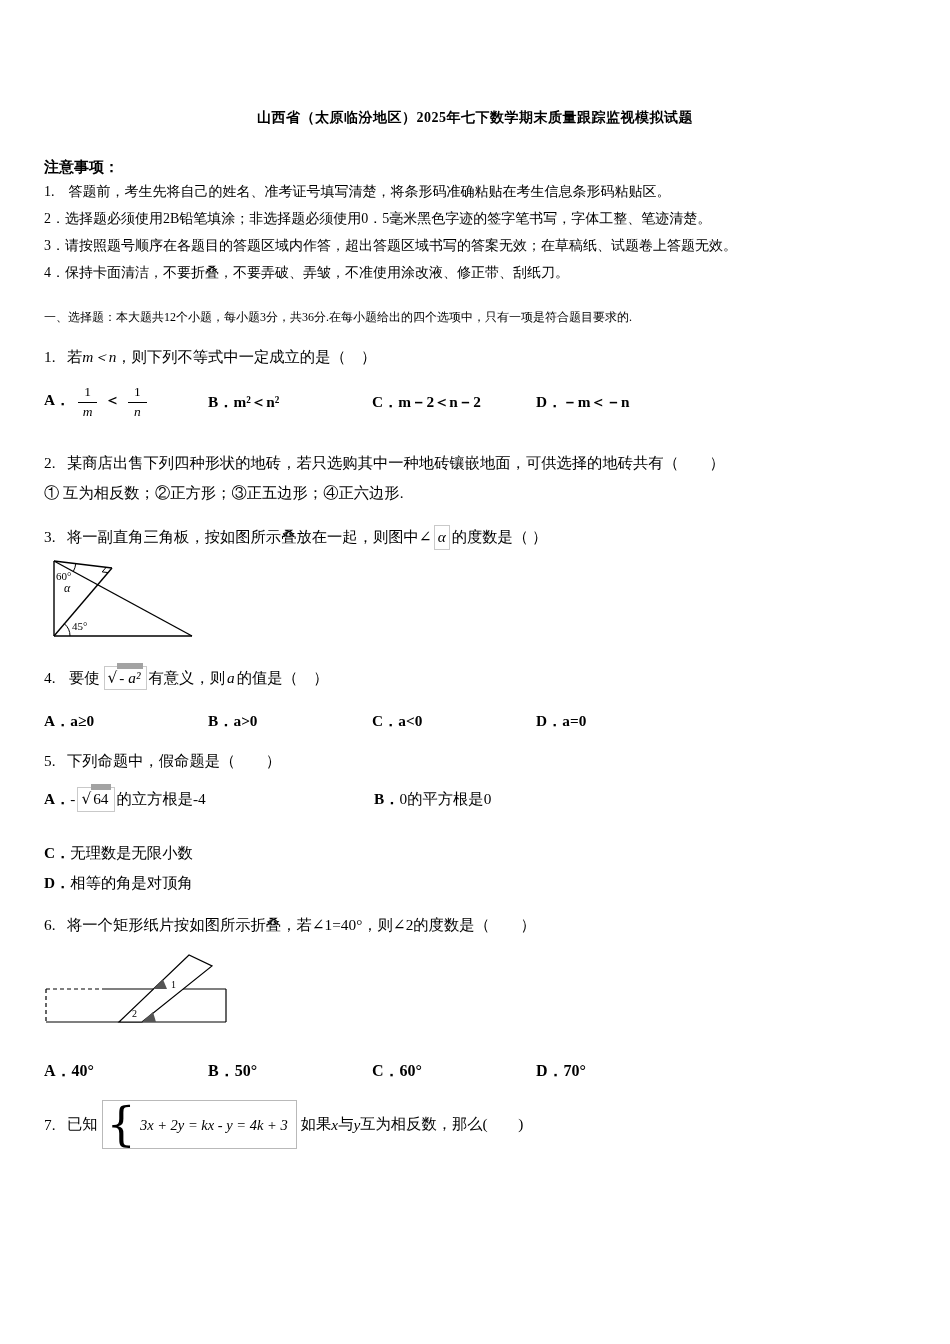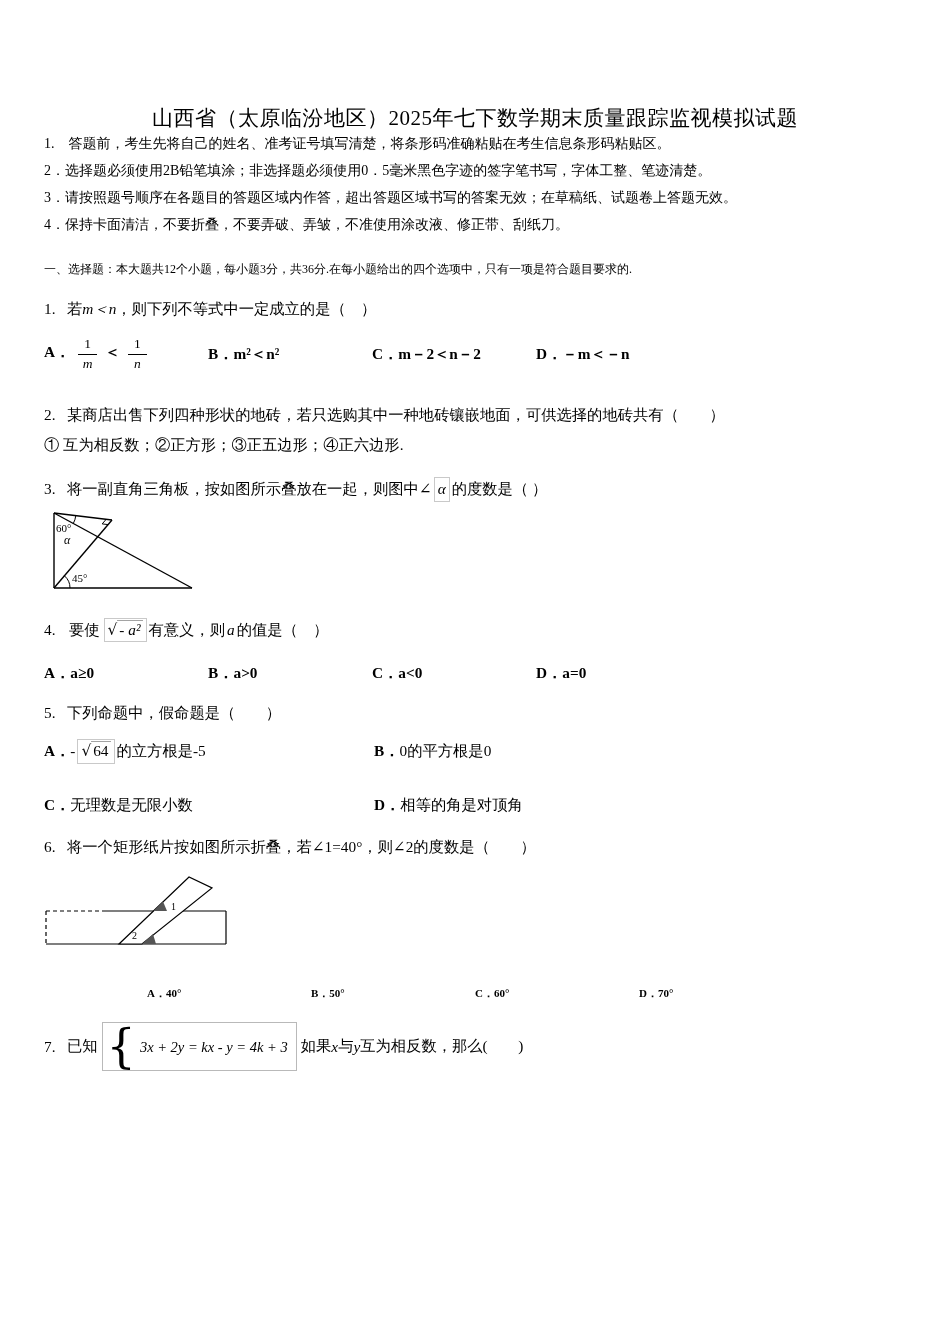--- a/index.html
+++ b/index.html
@@ -6,21 +6,21 @@
   html, body { background: #ffffff; }
   body {
     width: 950px; height: 1344px;
     font-family: "Liberation Serif", "DejaVu Serif", serif;
     color: #000; font-size: 15.3px;
     position: relative; overflow: hidden;
   }
   .page { padding: 106px 44px 0 44px; }
 
   .title {
-    text-align: center; font-weight: normal; font-size: 21px;
+    text-align: center; font-weight: bold; font-size: 14px;
     line-height: 24px; letter-spacing: 0.5px;
   }
 
   .notice-head { margin-top: 26px; font-weight: bold; font-size: 15px; line-height: 22px; }
   .notice-item { font-size: 14px; line-height: 27px; }
 
   .section-head { margin-top: 18px; font-size: 12px; line-height: 26px; }
 
   .qline { margin-top: 12px; line-height: 30px; }
   .qnum { display: inline-block; min-width: 23px; }
@@ -36,33 +36,33 @@
   
   .q1row { align-items: center; height: 52px; margin-top: 4px; }
   .frac { display: inline-block; vertical-align: middle; text-align: center;
           font-size: 13.5px; line-height: 1.2; margin: 0 4px; }
   .frac .fnum { display: block; padding: 0 6px 1px; border-bottom: 1.3px solid #000; }
   .frac .fden { display: block; padding-top: 1px; font-style: italic; }
 
   
   .rad { white-space: nowrap; display: inline-block; }
   .rad .rsign { font-family: "DejaVu Sans", sans-serif; font-style: normal; }
-  .rad .rexp { border-top: 1px solid #a3a3a3; padding: 0 2px; margin-top: 28px; }
+  .rad .rexp { border-top: 6px solid #a3a3a3; padding: 0 2px; margin-top: 28px; }
   .eqbox { border: 1px solid #c9c9c9; padding: 0 3px; display: inline-block; line-height: 1.5; margin: 0 2px; }
 
   
   .q4line { margin-top: 14px; display: flex; align-items: center; height: 40px; }
   .q4line > span { margin-right: 2px; }
 
   
   .q5rowA { margin-top: 8px; }
-  .q5rowB { margin-top: 24px; }
-
-  
-  .opts-big { margin-top: 16px; font-size: 11px; justify-content: center; }
+  .q5rowB { margin-top: 24px; flex-direction: column; }
+
+  
+  .opts-big { margin-top: 16px; font-size: 16px; }
   .opts-big .opt { width: 164px; font-weight: bold; }
 
   
   .fig { display: block; margin: 4px 0 0 0; }
   .fig3 { margin-top: 4px; }
   .fig6 { margin-top: 4px; }
   .opts-after-fig { margin-top: 24px; }
 
   svg text { font-family: "Liberation Serif", "DejaVu Serif", serif; }
 
@@ -75,20 +75,21 @@
   .system .eqs { display: flex; flex-direction: row; font-size: 14.5px; line-height: 22px; }
 </style>
 </head>
 <body>
 
 <div class="page">
 
   <div class="title">山西省（太原临汾地区）2025年七下数学期末质量跟踪监视模拟试题</div>
 
   <div>
+    <div class="notice-head">注意事项：</div>
     <div class="notice-item">1.　答题前，考生先将自己的姓名、准考证号填写清楚，将条形码准确粘贴在考生信息条形码粘贴区。</div>
     <div class="notice-item">2．选择题必须使用2B铅笔填涂；非选择题必须使用0．5毫米黑色字迹的签字笔书写，字体工整、笔迹清楚。</div>
     <div class="notice-item">3．请按照题号顺序在各题目的答题区域内作答，超出答题区域书写的答案无效；在草稿纸、试题卷上答题无效。</div>
     <div class="notice-item">4．保持卡面清洁，不要折叠，不要弄破、弄皱，不准使用涂改液、修正带、刮纸刀。</div>
   </div>
 
   <div class="section-head">一、选择题：本大题共12个小题，每小题3分，共36分.在每小题给出的四个选项中，只有一项是符合题目要求的.</div>
 
   <div>
     <div class="qline">
@@ -155,21 +156,21 @@
       <div class="opt"><span class="olabel">D．</span><span class="bopt">a=0</span></div>
     </div>
   </div>
 
   <div>
     <div class="qline" style="margin-top:10px">
       <span class="qnum">5.</span><span>下列命题中，假命题是（　　）</span>
     </div>
     <div class="opts2 q5rowA">
       <div class="opt">
-        <span class="olabel">A．</span><span>-</span><span class="rad eqbox"><span class="rsign">√</span><span class="rexp">64</span></span><span>的立方根是-5</span>
+        <span class="olabel">A．</span><span>-</span><span class="rad eqbox"><span class="rsign">√</span><span class="rexp">64</span></span><span>的立方根是-4</span>
       </div>
       <div class="opt"><span class="olabel">B．</span><span>0的平方根是0</span></div>
     </div>
     <div class="opts2 q5rowB">
       <div class="opt"><span class="olabel">C．</span><span>无理数是无限小数</span></div>
       <div class="opt"><span class="olabel">D．</span><span>相等的角是对顶角</span></div>
     </div>
   </div>
 
   <div>

